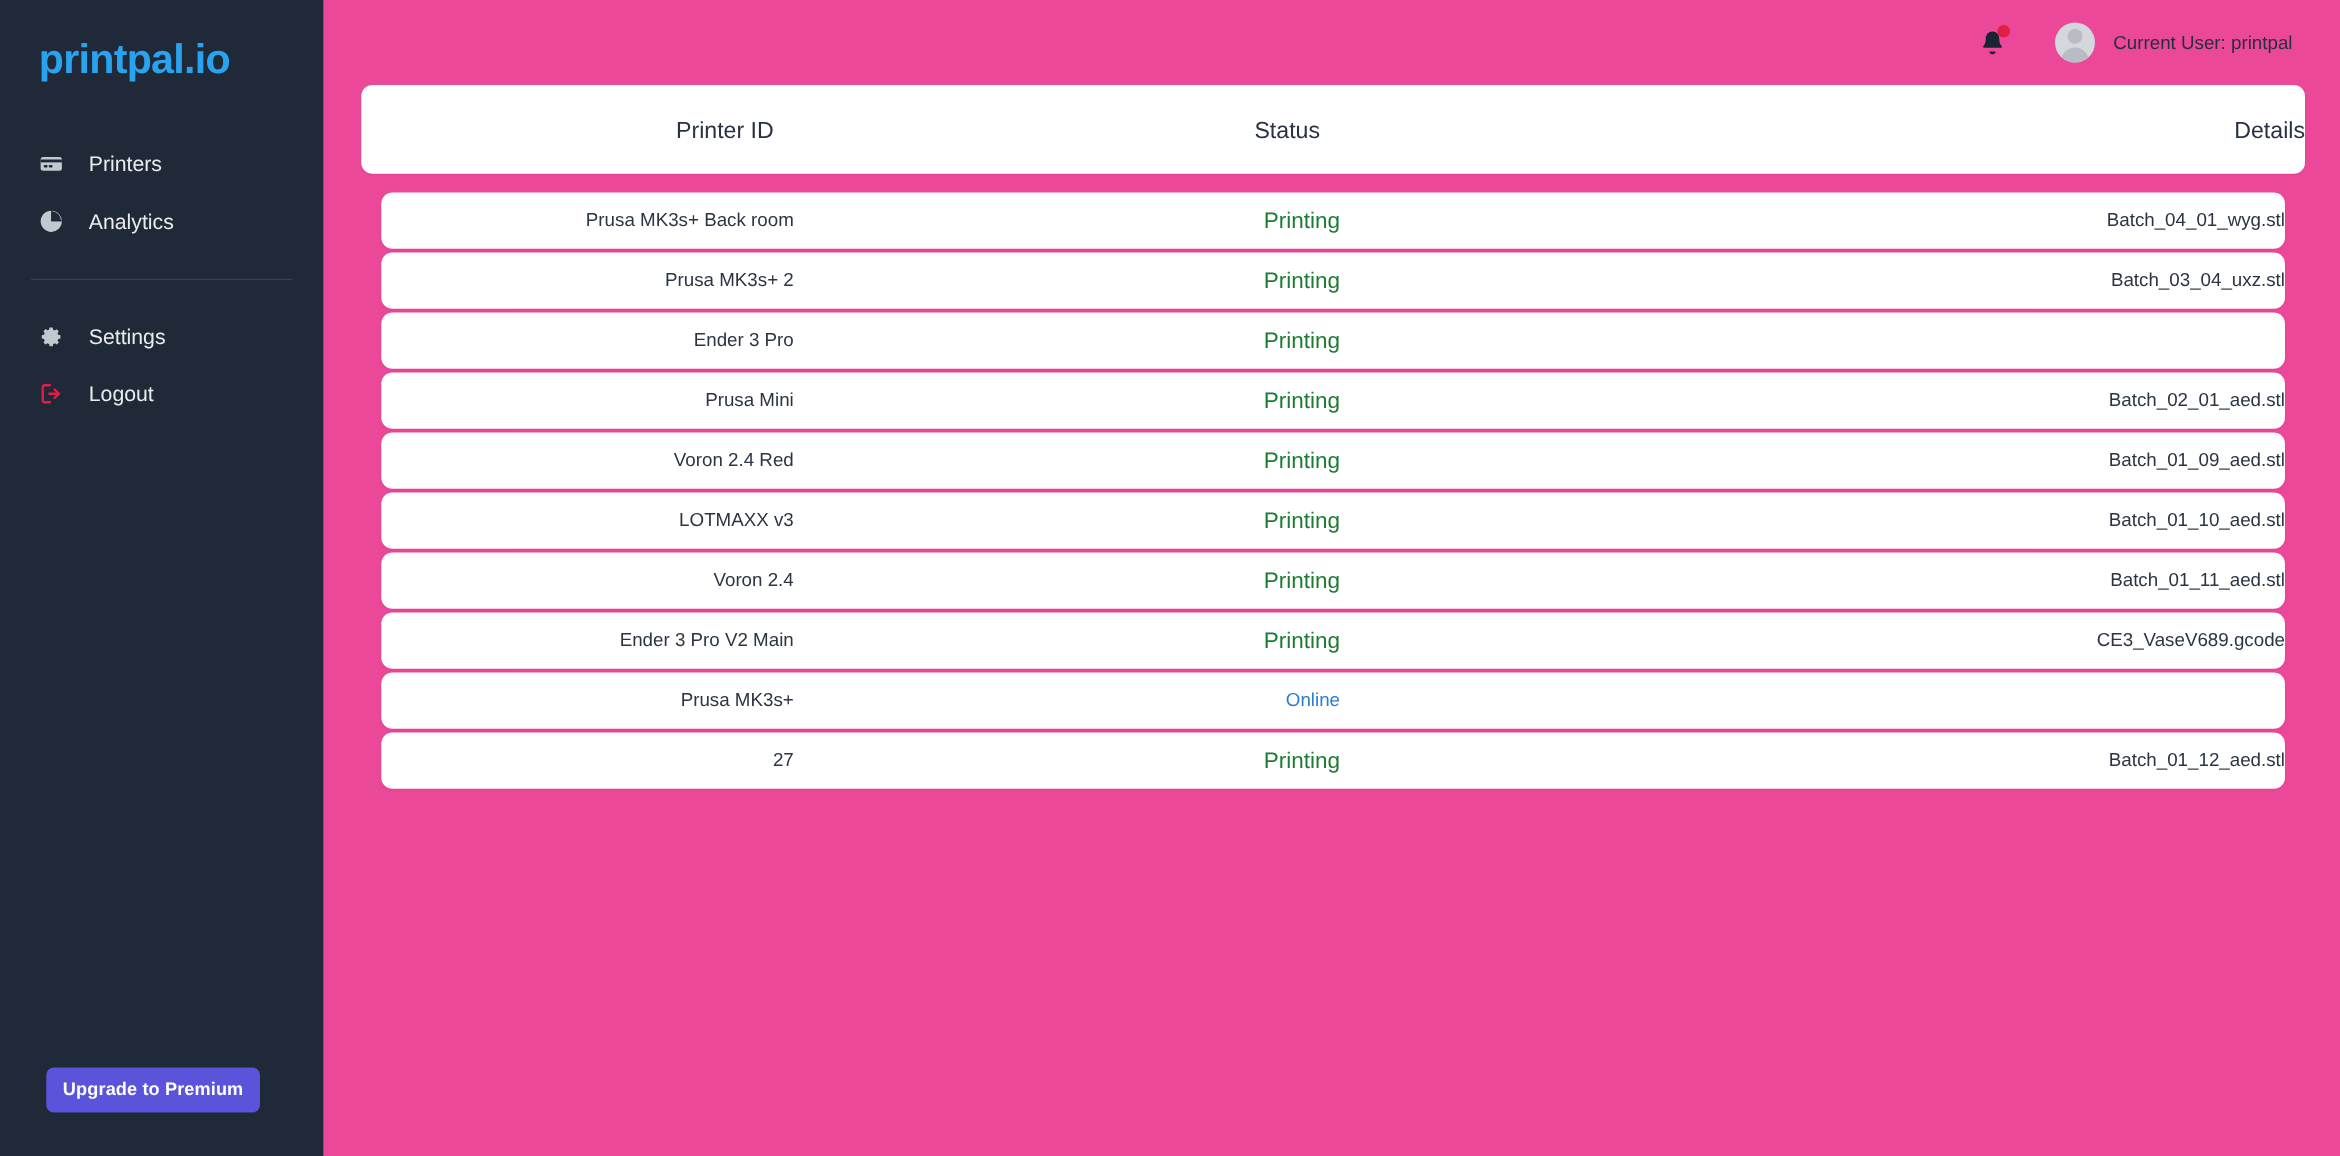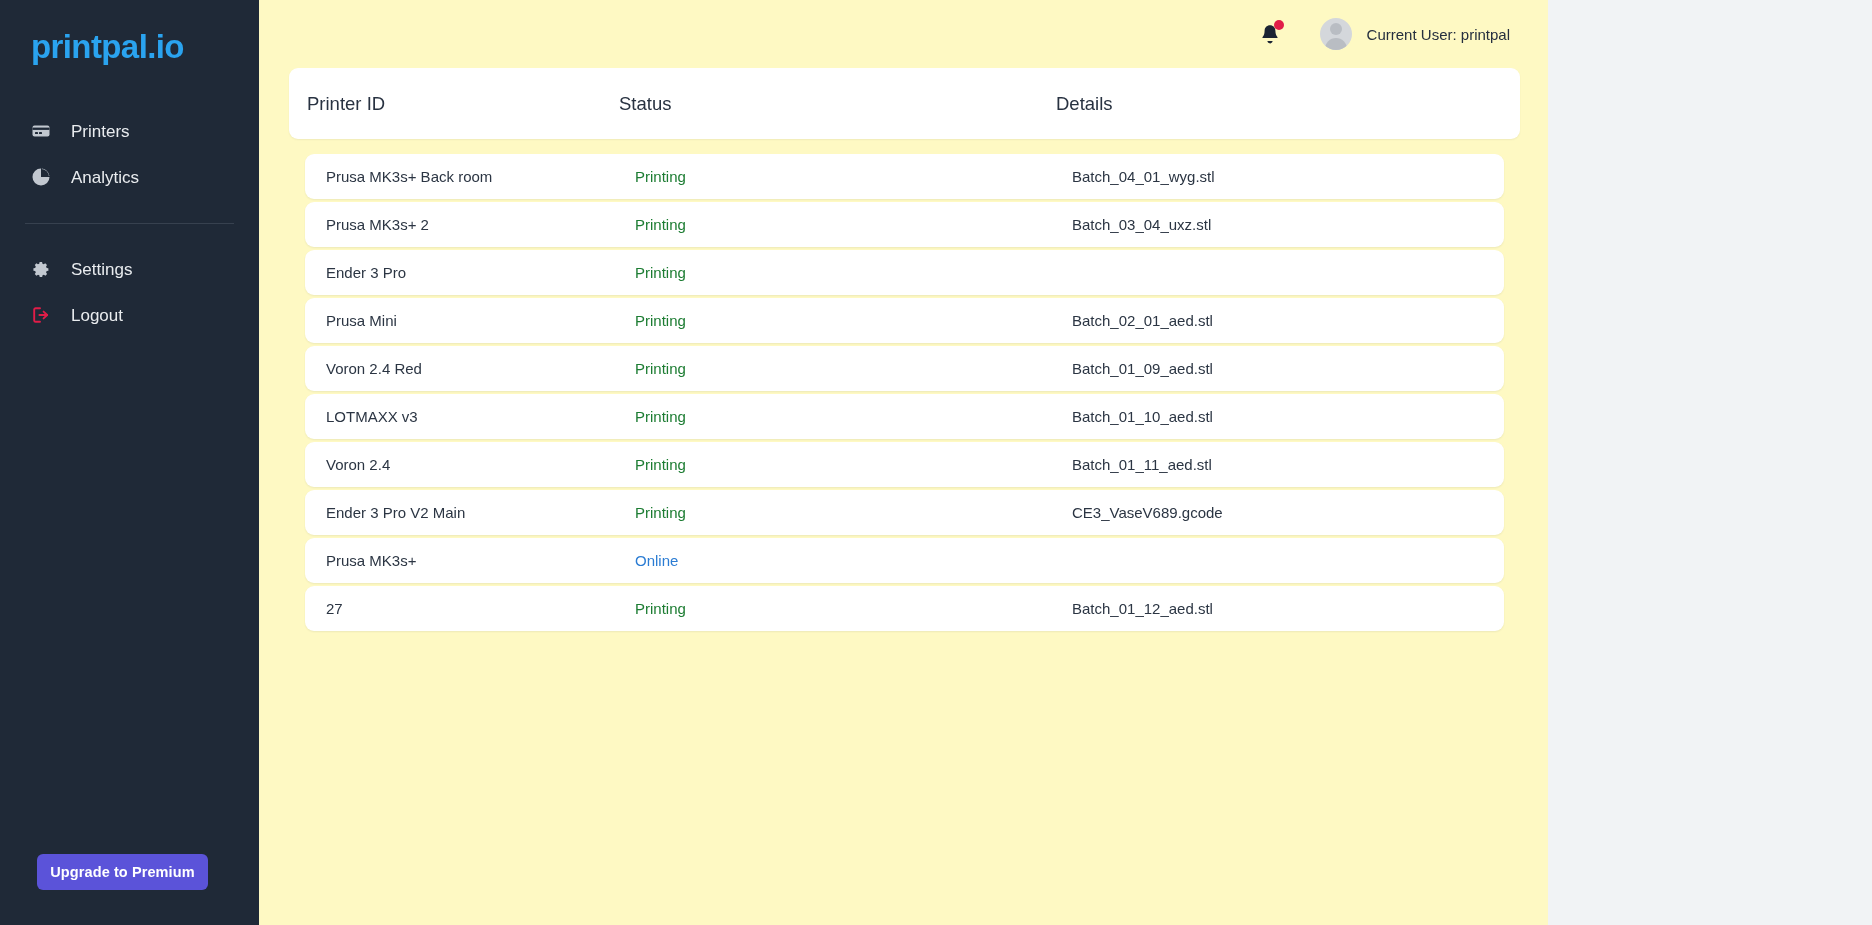--- a/index.html
+++ b/index.html
@@ -11,21 +11,21 @@
   }
   body {
     font-family: "Liberation Sans", sans-serif;
     background: #f1f3f5;
     color: #1e2939;
     -webkit-font-smoothing: antialiased;
   }
 
   .app {
     display: flex;
-    width: 1548px;
+    width: 1872px;
     height: 925px;
   }
 
   
   .sidebar {
     width: 259px;
     min-width: 259px;
     height: 925px;
     background: #1f2937;
     position: relative;
@@ -93,23 +93,24 @@
     font-size: 14.5px;
     font-weight: bold;
     cursor: pointer;
     letter-spacing: 0.1px;
   }
 
   
   .main {
     flex: 1;
     height: 925px;
-    background: #fef9c3;
+    background: #ec4899;
     position: relative;
     overflow: hidden;
+    text-align: right;
   }
 
   .topbar {
     height: 68px;
     display: flex;
     align-items: center;
     justify-content: flex-end;
     padding-right: 38px;
     gap: 0;
   }
@@ -198,21 +199,21 @@
     color: #283241;
     font-weight: normal;
   }
   .td {
     font-size: 15px;
     color: #2b3543;
     white-space: nowrap;
     overflow: hidden;
     text-overflow: ellipsis;
   }
-  .status-printing { color: #1c7c32; font-size: 15px; }
+  .status-printing { color: #1c7c32; font-size: 18px; }
   .status-online   { color: #2b7cd3; font-size: 15px; }
 </style>
 </head>
 <body>
 
 <div class="app">
 
   <aside class="sidebar">
 
     <div class="logo">printpal.io</div>

